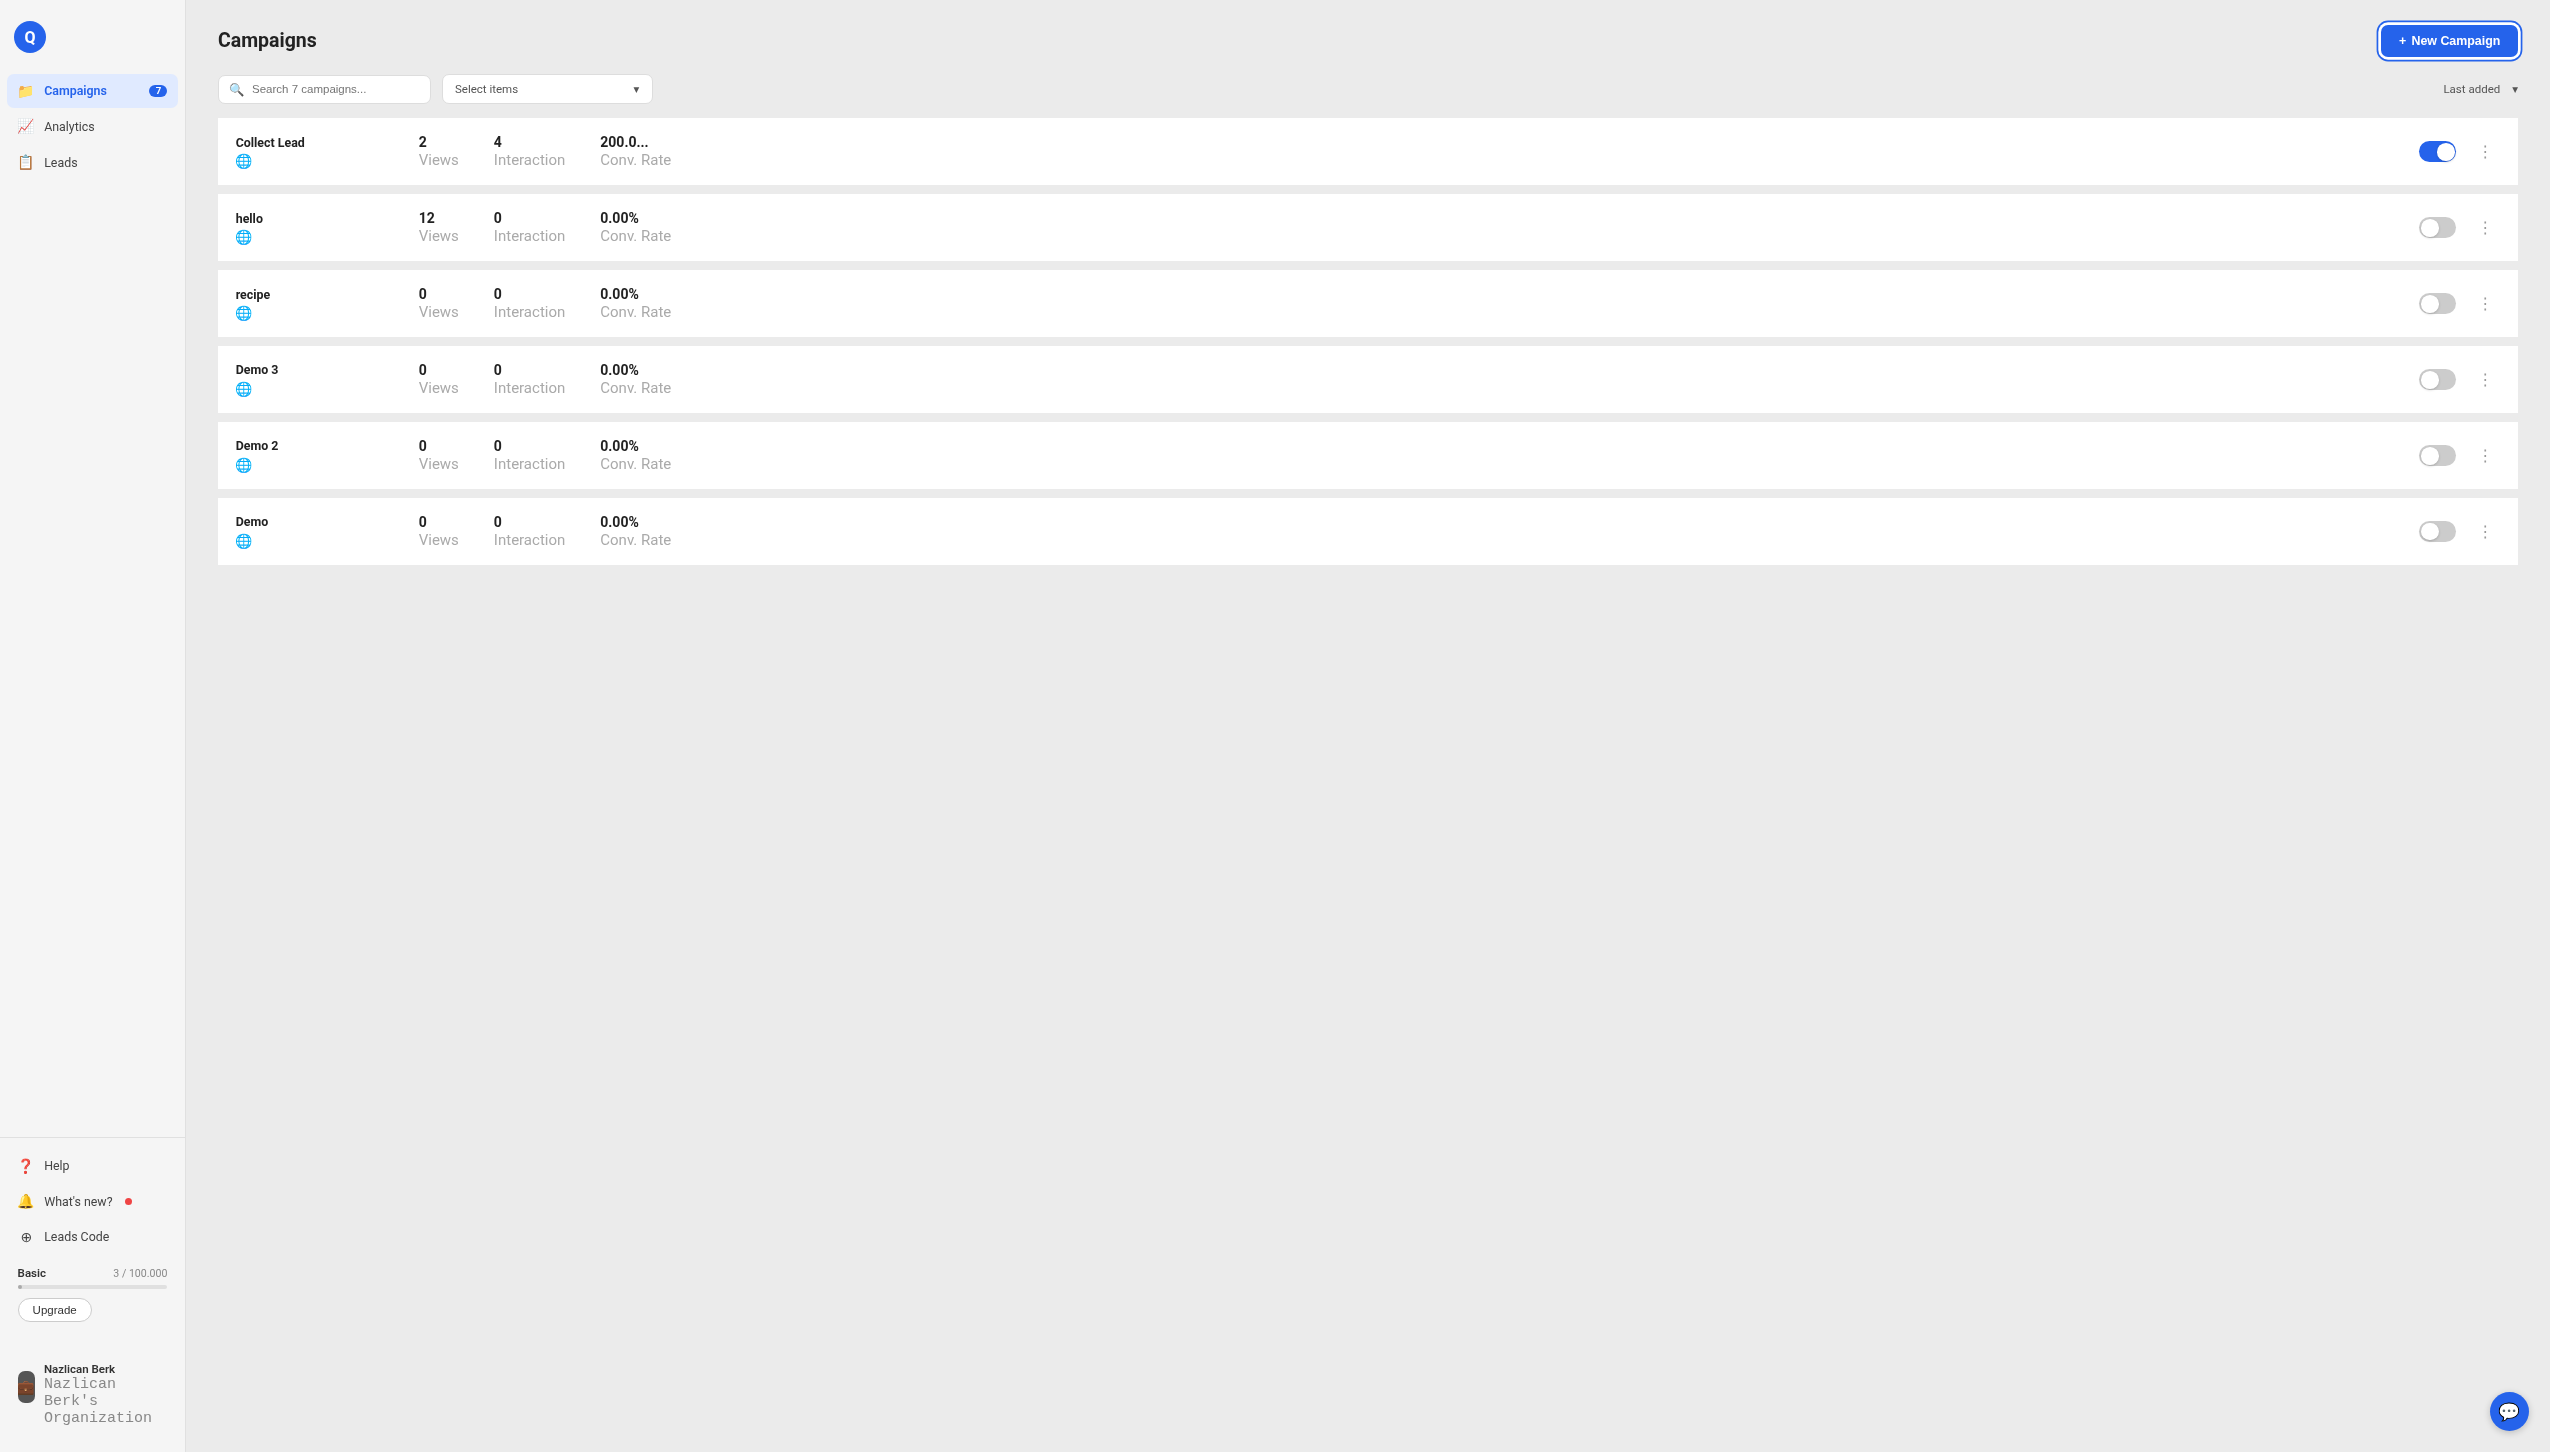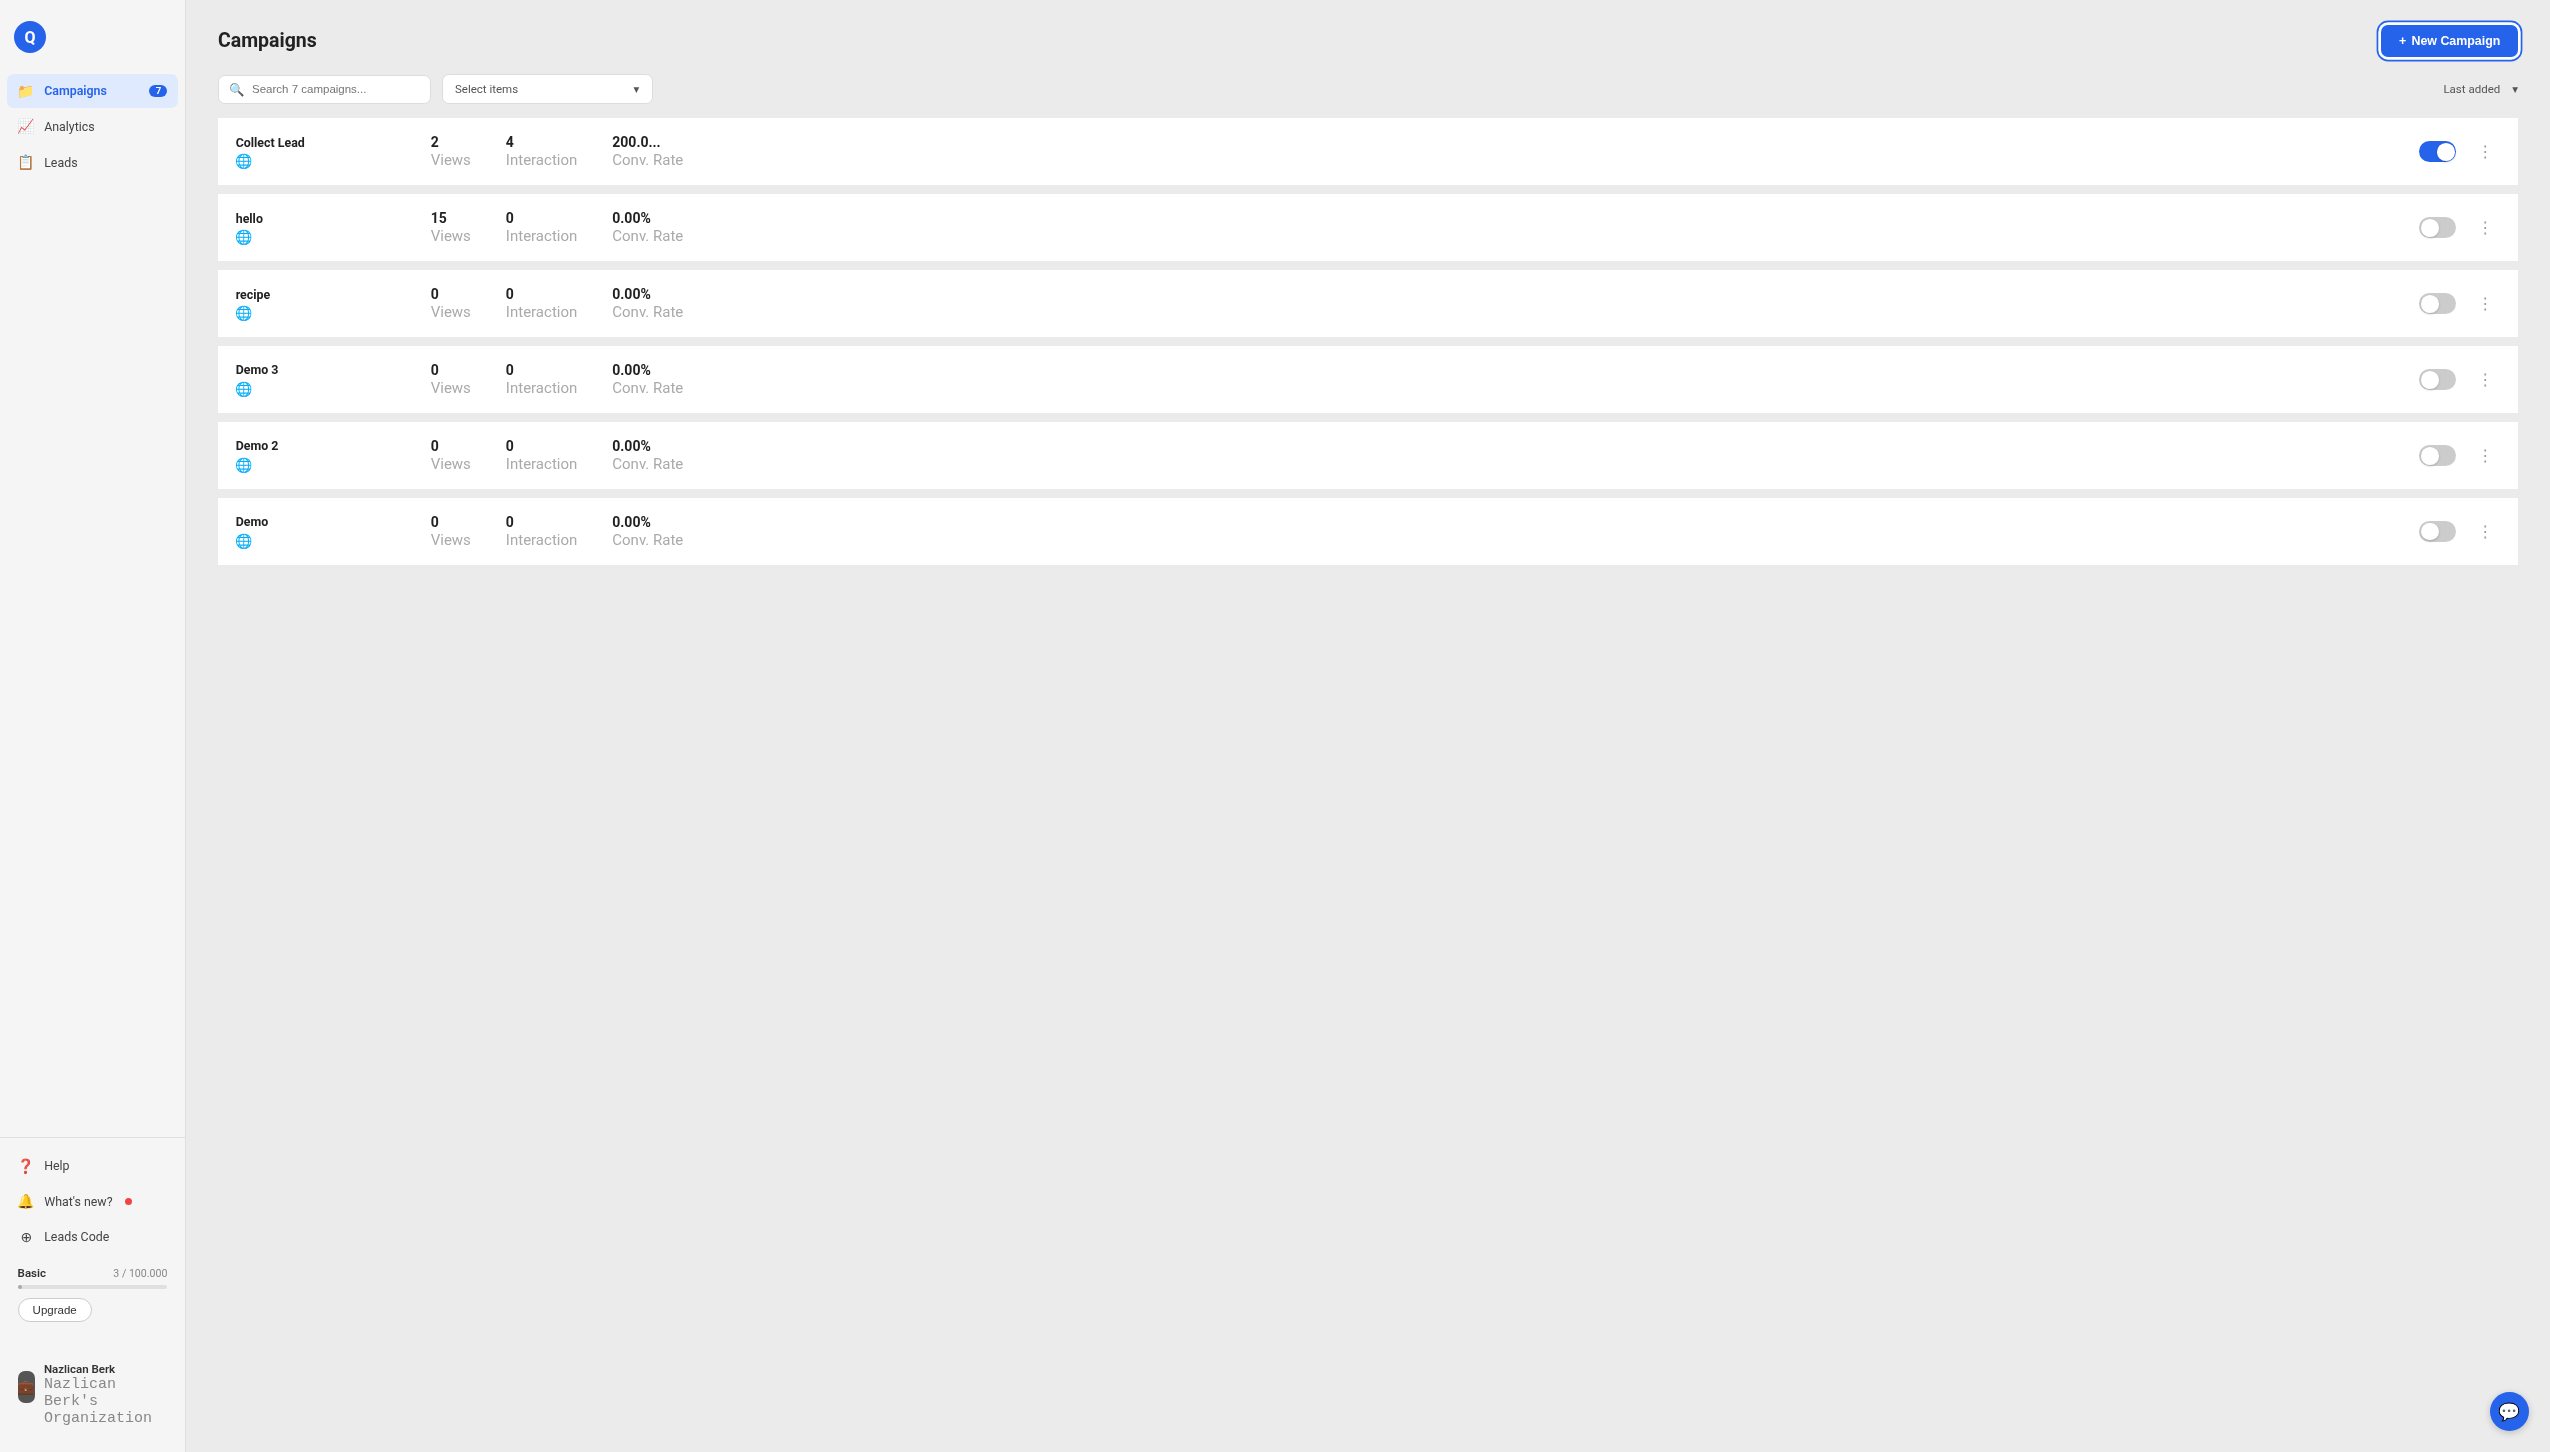--- a/index.html
+++ b/index.html
@@ -240,21 +240,21 @@
       overflow-y: auto;
       padding: 0 32px 21px 32px;
     }
     .campaign-card {
       background: white;
       border-radius: 0;
       padding: 16px 17.7px;
       margin-bottom: 8.9px;
       display: flex;
       align-items: center;
-      gap: 18px;
+      gap: 6px;
     }
     .campaign-info {
       flex: 0 0 177px;
     }
     .campaign-name {
       font-size: 12.4px;
       font-weight: 700;
       color: #222;
       margin-bottom: 3.5px;
     }
@@ -468,21 +468,21 @@
       <button class="more-btn">⋮</button>
     </div>
   </div>
         <div class="campaign-card">
     <div class="campaign-info">
       <div class="campaign-name">hello</div>
       <div class="campaign-globe">🌐</div>
     </div>
     <div class="campaign-stats">
       <div class="stat">
-        <span class="stat-value">15</span>
+        <span class="stat-value">12</span>
         <span class="stat-label">Views</span>
       </div>
       <div class="stat">
         <span class="stat-value">0</span>
         <span class="stat-label">Interaction</span>
       </div>
       <div class="stat">
         <span class="stat-value">0.00%</span>
         <span class="stat-label">Conv. Rate</span>
       </div>

